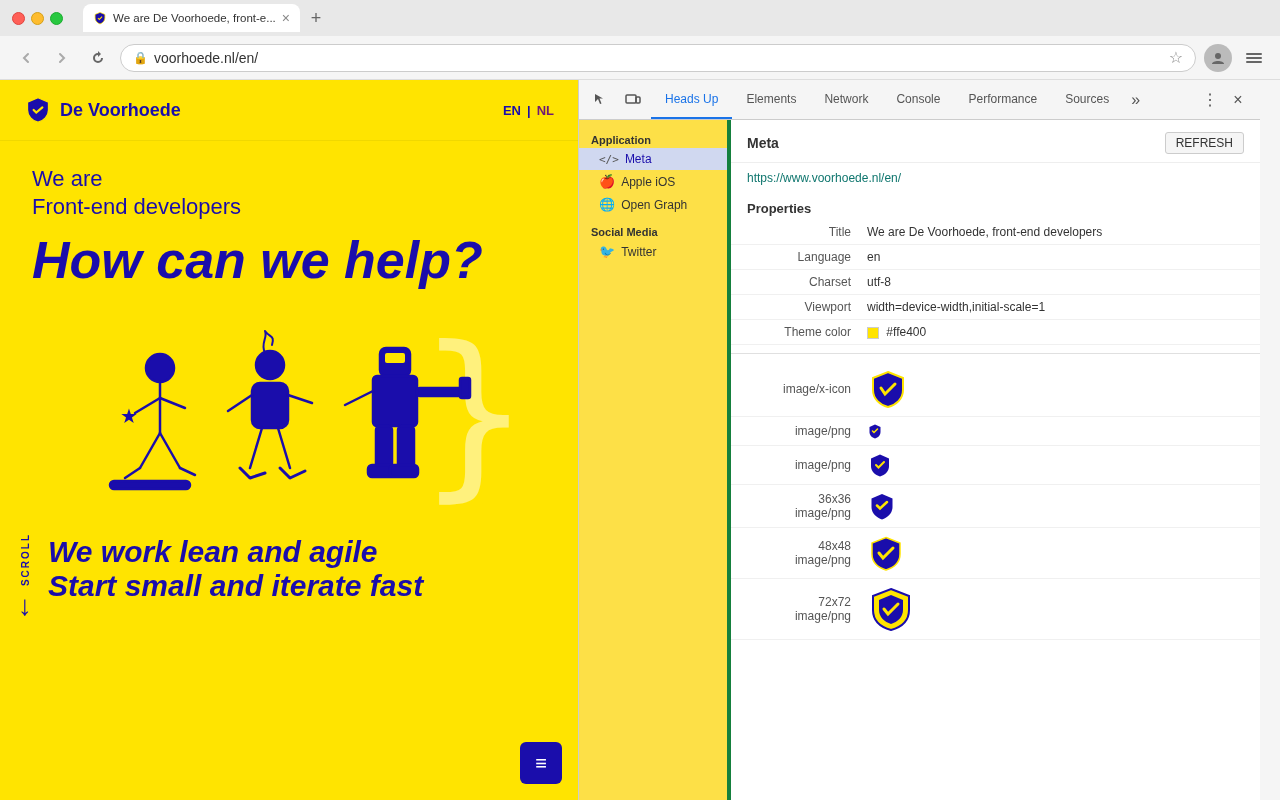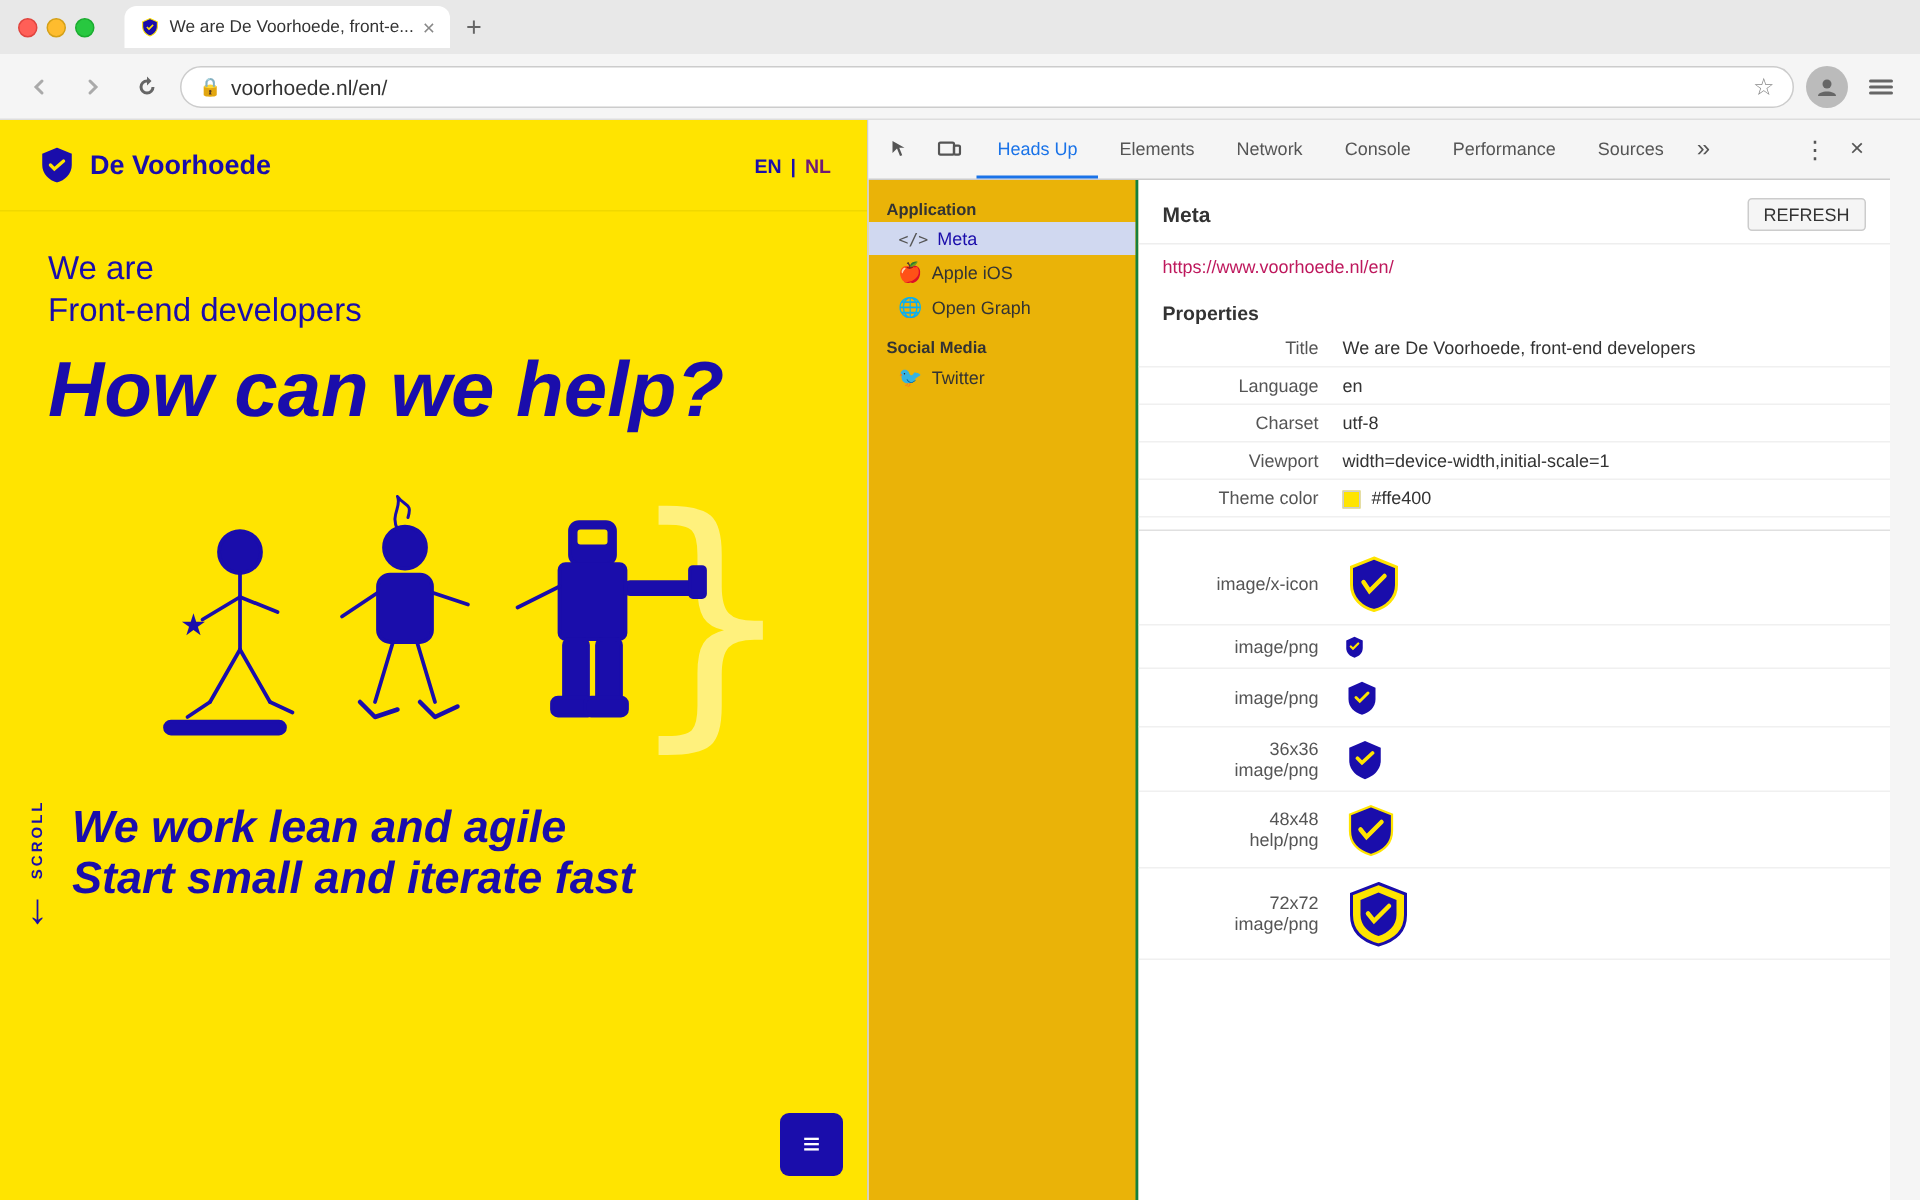--- a/index.html
+++ b/index.html
@@ -52,33 +52,33 @@
     .dt-tabs { display: flex; align-items: stretch; flex: 1; height: 100%; }
     .dt-tab { padding: 0 14px; font-size: 12px; color: #555; display: flex; align-items: center; cursor: pointer; border-bottom: 2px solid transparent; white-space: nowrap; }
     .dt-tab.active { color: #1a73e8; border-bottom: 2px solid #1a73e8; }
     .dt-tab-more { padding: 0 8px; display: flex; align-items: center; color: #555; cursor: pointer; }
     .dt-right-btns { display: flex; align-items: center; margin-left: auto; }
     .dt-icon-btn { width: 28px; height: 28px; display: flex; align-items: center; justify-content: center; color: #555; cursor: pointer; font-size: 16px; }
 
     .devtools-body { display: flex; flex: 1; overflow: hidden; }
 
     
-    .dt-sidebar { width: 180px; background: #eab308; border-right: 2px solid #15803d; overflow-y: auto; padding: 8px 0; }
+    .dt-sidebar { width: 152px; background: #fde047; border-right: 4px solid #15803d; overflow-y: auto; padding: 8px 0; }
     .dt-sidebar-section { margin-bottom: 4px; }
     .dt-section-label { font-size: 11px; font-weight: 600; color: #333; padding: 6px 12px 2px 12px; }
     .dt-sidebar-item { display: flex; align-items: center; gap: 6px; padding: 4px 12px 4px 20px; font-size: 12px; color: #333; cursor: pointer; }
     .dt-sidebar-item.active { background: #d0d8f0; color: #1a0dab; }
     .dt-sidebar-item-icon { font-size: 13px; }
 
     
     .dt-main { flex: 1; overflow-y: auto; background: #fff; }
     .dt-section-header { display: flex; align-items: center; justify-content: space-between; padding: 12px 16px 8px 16px; border-bottom: 1px solid #eee; }
     .dt-section-title { font-size: 14px; font-weight: 600; color: #333; }
     .refresh-btn { padding: 3px 10px; font-size: 12px; color: #333; background: #f5f5f5; border: 1px solid #ccc; border-radius: 3px; cursor: pointer; }
-    .meta-url { display: block; padding: 8px 16px; color: #be185d; font-size: 12px; text-decoration: none; }
+    .meta-url { display: block; padding: 8px 16px; color: #0f766e; font-size: 12px; text-decoration: none; }
     .dt-properties-header { padding: 8px 16px 4px 16px; font-size: 13px; font-weight: 600; color: #333; }
     .dt-property-row { display: flex; padding: 5px 16px; font-size: 12px; border-bottom: 1px solid #f0f0f0; }
     .dt-prop-key { width: 120px; min-width: 120px; text-align: right; color: #555; padding-right: 16px; font-size: 12px; }
     .dt-prop-value { color: #333; font-size: 12px; flex: 1; }
     .theme-color-swatch { display: inline-block; width: 12px; height: 12px; background: #ffe400; border: 1px solid #ccc; margin-right: 4px; vertical-align: middle; }
 
     .dt-divider { height: 1px; background: #e0e0e0; margin: 8px 0; }
 
     .dt-favicons-header { padding: 8px 16px 4px 16px; font-size: 13px; font-weight: 600; color: #333; }
     .dt-favicon-row { display: flex; align-items: center; padding: 6px 16px; border-bottom: 1px solid #f0f0f0; }
@@ -393,21 +393,21 @@
             <span class="dt-favicon-label" style="white-space:pre-line;">36x36
 image/png</span>
             <svg width="30" height="30" viewBox="0 0 30 30">
               <path d="M15 3 L25.5 7.5 L25.5 16 C25.5 22.5 20.5 26.5 15 28.5 C9.5 26.5 4.5 22.5 4.5 16 L4.5 7.5 Z" fill="#1a0dab"></path>
               <path d="M10 14.5 L13 17.5 L20 11" stroke="#ffe400" stroke-width="2.5" fill="none" stroke-linecap="round"></path>
             </svg>
           </div>
 
           <div class="dt-favicon-row">
             <span class="dt-favicon-label" style="white-space:pre-line;">48x48
-help/png</span>
+image/png</span>
             <svg width="38" height="38" viewBox="0 0 38 38">
               <path d="M19 3.5 L33 9 L33 20 C33 29 27 33.5 19 36 C11 33.5 5 29 5 20 L5 9 Z" fill="#1a0dab"></path>
               <path d="M19 3.5 L33 9 L33 20 C33 29 27 33.5 19 36 C11 33.5 5 29 5 20 L5 9 Z" fill="none" stroke="#ffe400" stroke-width="1.5"></path>
               <path d="M12 19 L16 24 L26 14" stroke="#ffe400" stroke-width="3" fill="none" stroke-linecap="round"></path>
             </svg>
           </div>
 
           <div class="dt-favicon-row">
             <span class="dt-favicon-label" style="white-space:pre-line;">72x72
 image/png</span>

